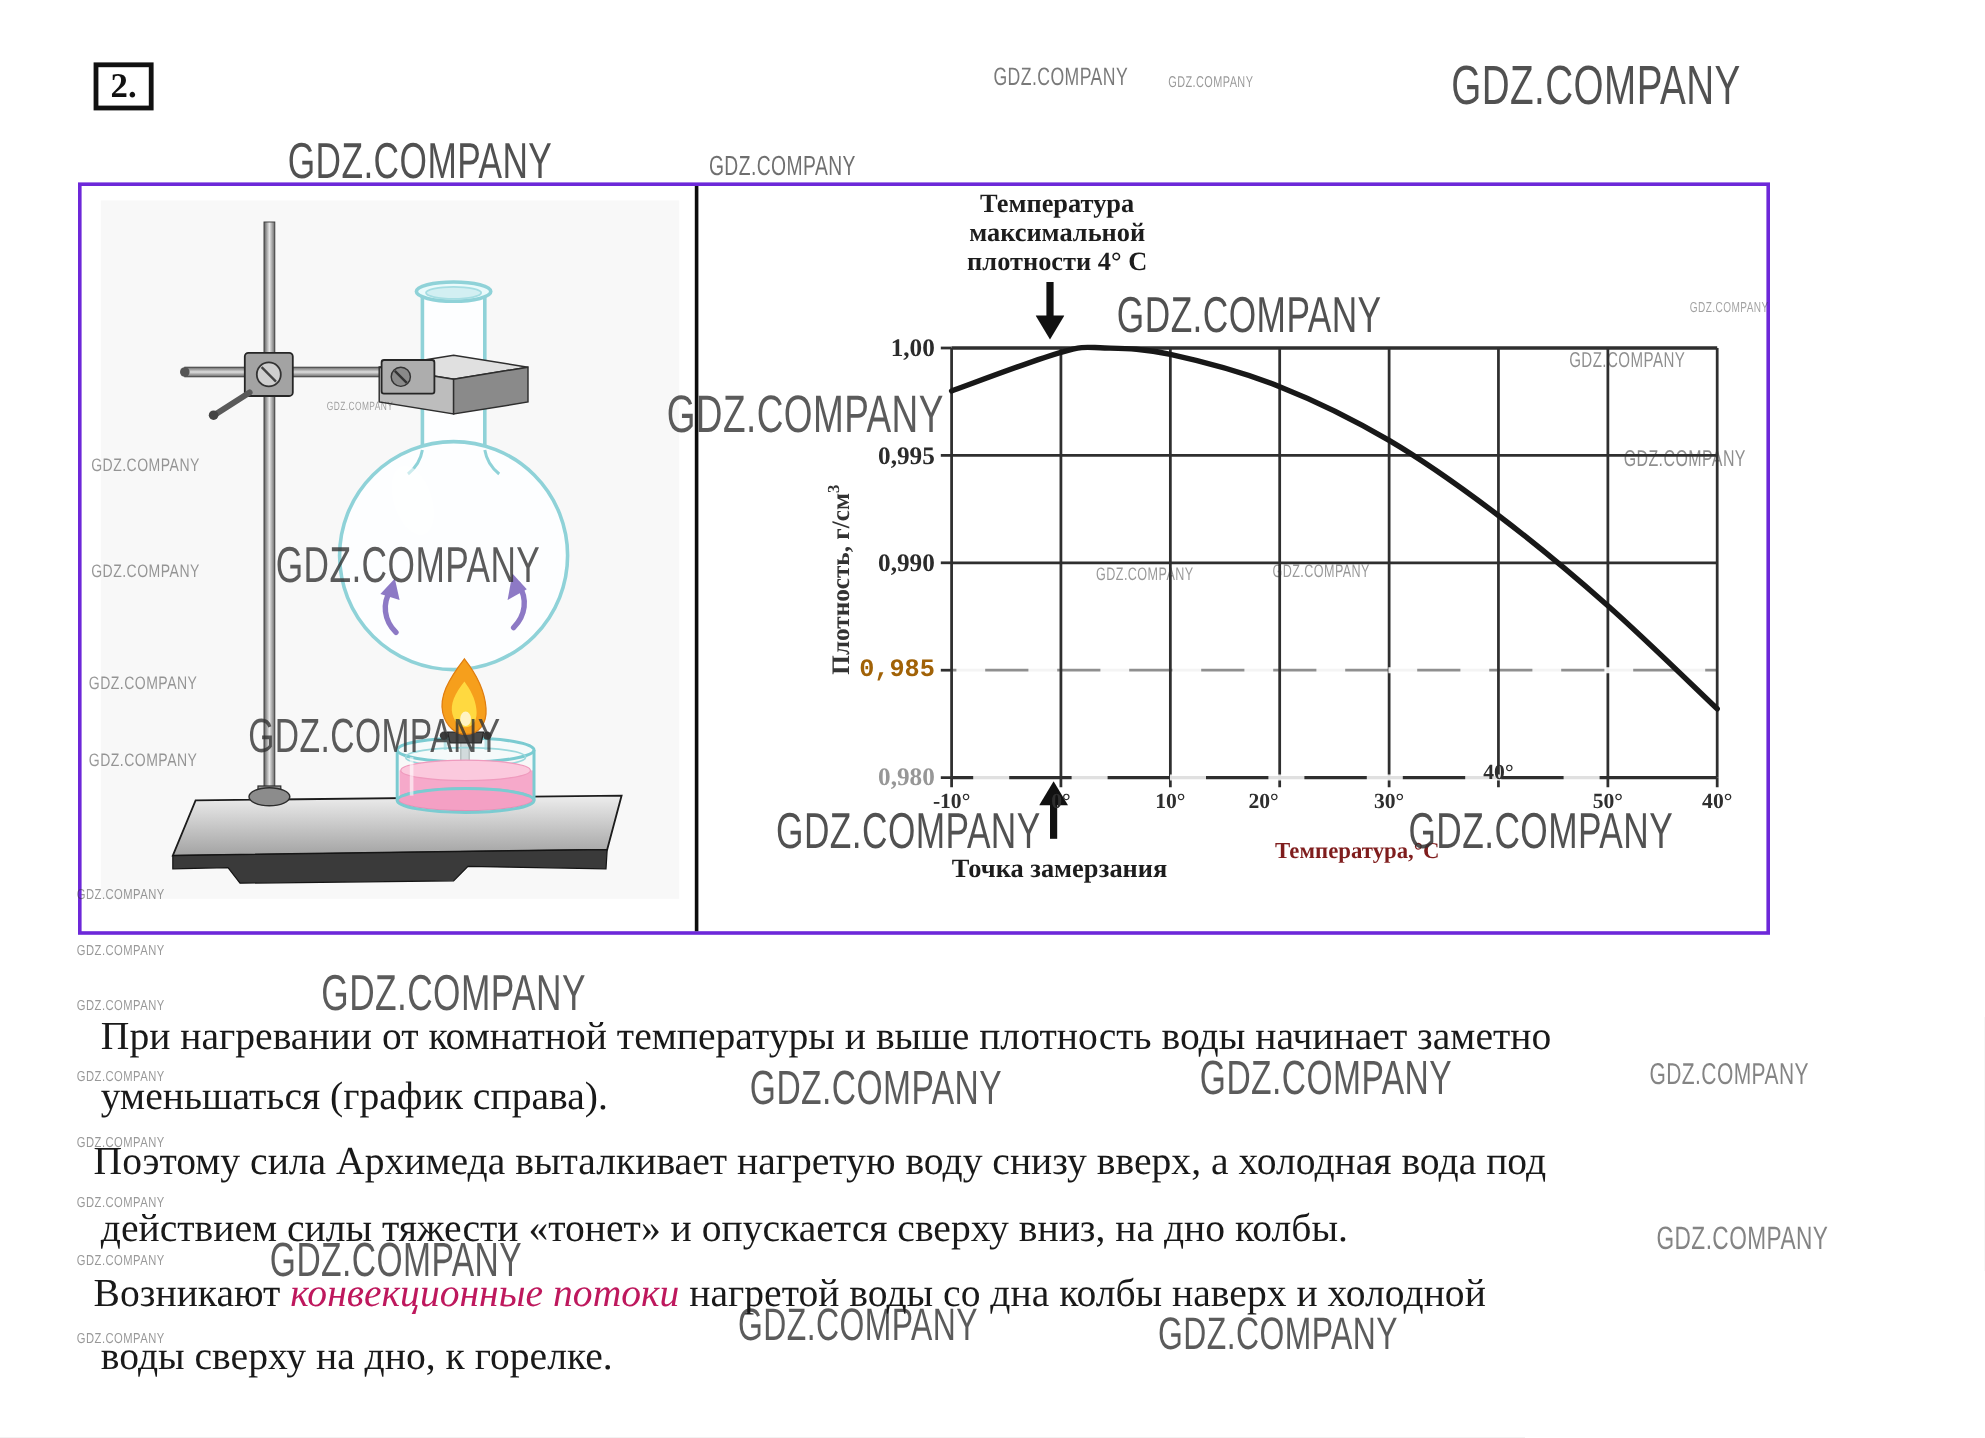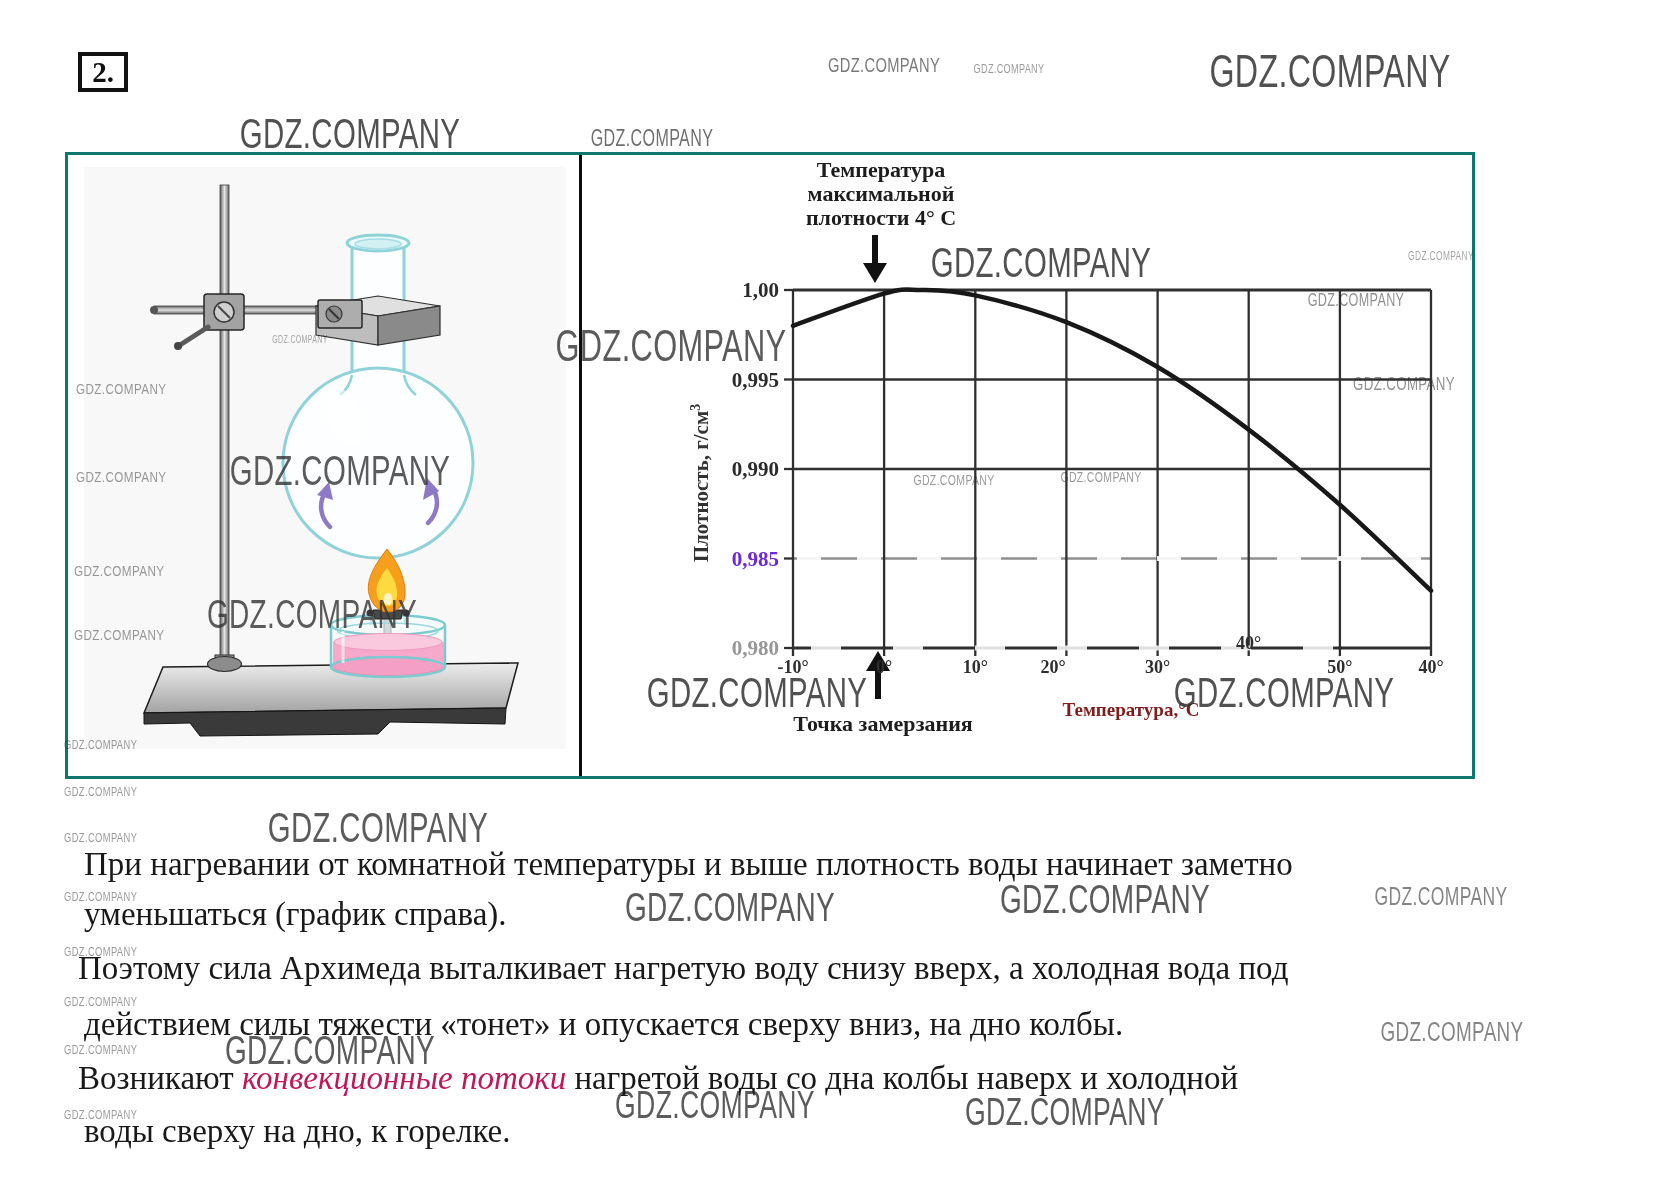--- a/index.html
+++ b/index.html
@@ -4,21 +4,21 @@
 <style>
   html,body{margin:0;padding:0;background:#e9e9e9;}
   .page{position:relative;width:1654px;height:1198px;background:#ffffff;overflow:hidden;
         font-family:"Liberation Serif","DejaVu Serif",serif;}
   
   .task-box{position:absolute;left:78px;top:52px;width:50px;height:40px;border:4px solid #111;
             box-sizing:border-box;text-align:center;font-weight:700;font-size:29px;line-height:33px;
             color:#111;z-index:9;}
   
   .figure-row{position:absolute;left:65px;top:152px;width:1410px;height:627px;
-              border:3px solid #0f766e;box-sizing:border-box;background:#fff;z-index:1;}
+              border:3px solid #6d28d9;box-sizing:border-box;background:#fff;z-index:1;}
   .panel-divider{position:absolute;left:511px;top:0;width:3px;height:100%;background:#0c0c0c;}
   .lab-svg{position:absolute;left:0;top:0;}
   .graph{position:absolute;left:513px;top:0;width:894px;height:621px;}
   .graph svg.plot{position:absolute;left:0;top:0;}
   .anno-top{position:absolute;left:300px;top:3px;transform:translateX(-50%);text-align:center;
             font-weight:700;font-size:22px;line-height:24px;color:#1d1d1d;white-space:nowrap;}
   .freeze-label{position:absolute;left:302px;top:556px;transform:translateX(-50%);
                 font-weight:700;font-size:22px;color:#1d1d1d;white-space:nowrap;}
   .xlabel{position:absolute;left:550px;top:544px;transform:translateX(-50%);
           font-weight:600;font-size:19px;color:#7f1d1d;white-space:nowrap;}
@@ -212,21 +212,21 @@
           <div class="xtick" style="left: 303.143px; top: 502px;">0°</div>
           <div class="xtick" style="left: 394.286px; top: 502px;">10°</div>
           <div class="xtick" style="left: 472px; top: 502px;">20°</div>
           <div class="xtick" style="left: 576.571px; top: 502px;">30°</div>
           <div class="xtick" style="left: 667.714px; top: 478px;">40°</div>
           <div class="xtick" style="left: 758.857px; top: 502px;">50°</div>
           <div class="xtick" style="left: 850px; top: 502px;">40°</div>
           <div class="ytick" style="left: 198px; top: 135px;">1,00</div>
           <div class="ytick" style="left: 198px; top: 224.5px;">0,995</div>
           <div class="ytick" style="left: 198px; top: 314px;">0,990</div>
-          <div class="ytick" style="left: 198px; top: 403.5px; color: #6d28d9;">0,985</div>
+          <div class="ytick" style="left: 198px; top: 403.5px; color: #a16207; font-family: Liberation Mono, monospace;">0,985</div>
           <div class="ytick" style="left: 198px; top: 493px; color: rgb(151, 151, 151);">0,980</div>
         </div>
     </div>
   </div>
 
   <div id="text-host">
       <div class="tline" style="left: 84px; top: 846px;"><span>При нагревании от комнатной температуры и выше плотность воды начинает заметно</span></div>
       <div class="tline" style="left: 84px; top: 896px;"><span>уменьшаться (график справа).</span></div>
       <div class="tline" style="left: 78px; top: 950px;"><span>Поэтому сила Архимеда выталкивает нагретую воду снизу вверх, а холодная вода под</span></div>
       <div class="tline" style="left: 84px; top: 1006px;"><span>действием силы тяжести «тонет» и опускается сверху вниз, на дно колбы.</span></div>

